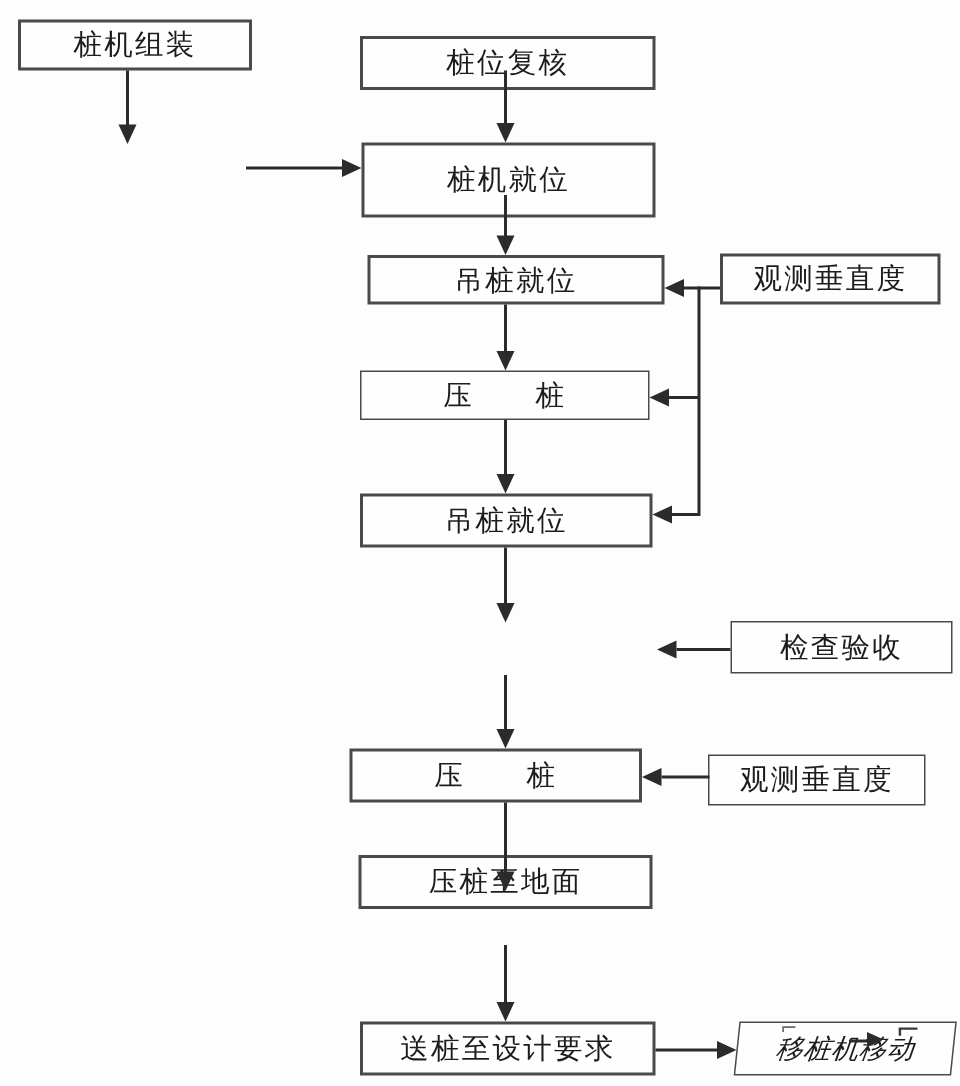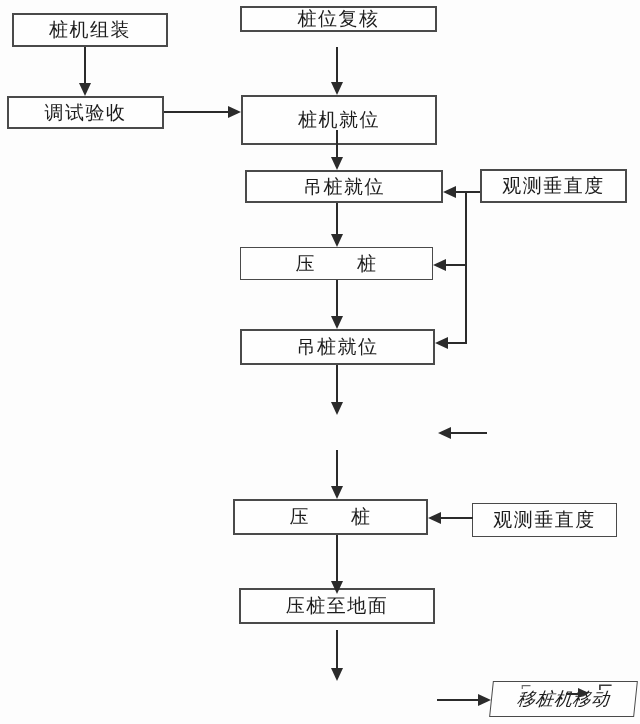--- a/index.html
+++ b/index.html
@@ -45,42 +45,43 @@
     line-height:1;
   }
 </style>
 </head>
 <body>
 
 <div class="canvas">
 
   <div class="node" style="left:12px;top:13px;width:156px;height:34px">桩机组装</div>
 
-  <div class="node" style="left:240px;top:6px;width:197px;height:26px">桩位复核</div>
+  <div class="node" style="left:240px;top:24px;width:197px;height:36px">桩位复核</div>
 
-  <div class="node" style="left:7px;top:96px;width:157px;height:33px">调试验收</div>
 
   <div class="node" style="left:241px;top:95px;width:196px;height:50px">桩机就位</div>
 
   <div class="node" style="left:245px;top:170px;width:198px;height:33px">吊桩就位</div>
 
   <div class="node" style="left:480px;top:169px;width:147px;height:34px">观测垂直度</div>
 
   <div class="node thin" style="left:240px;top:247px;width:193px;height:33px">压　　桩</div>
 
   <div class="node" style="left:240px;top:329px;width:195px;height:36px">吊桩就位</div>
 
 
+  <div class="node thin" style="left:487px;top:414px;width:148px;height:35px">检查验收</div>
 
   <div class="node" style="left:233px;top:499px;width:195px;height:36px">压　　桩</div>
 
   <div class="node thin" style="left:472px;top:503px;width:145px;height:34px">观测垂直度</div>
 
-  <div class="node" style="left:239px;top:588px;width:196px;height:36px">压桩至地面</div>
+  <div class="node" style="left:239px;top:570px;width:196px;height:36px">压桩至地面</div>
 
+  <div class="node" style="left:240px;top:681px;width:197px;height:36px">送桩至设计要求</div>
 
   <div class="node thin garbled" style="left:491px;top:681px;width:145px;height:36px">移桩机移动</div>
 
   <span class="artifact" style="left:597px;top:676px;font-size:20px">⌐</span>
   <span class="artifact" style="left:520px;top:679px;font-size:14px;color:#6a6a6a">⌐</span>
   <span class="hline" style="left:566px;top:693px;width:14px;background:#2b2b2b"></span>
   <span class="ah ah-right" style="left:578px;top:688px;border-left-width:11px;border-top-width:5px;border-bottom-width:5px"></span>
 
   <div class="vline" style="left:84px;top:47px;height:37px"></div>
   <div class="ah ah-down" style="left:79px;top:83px"></div>

